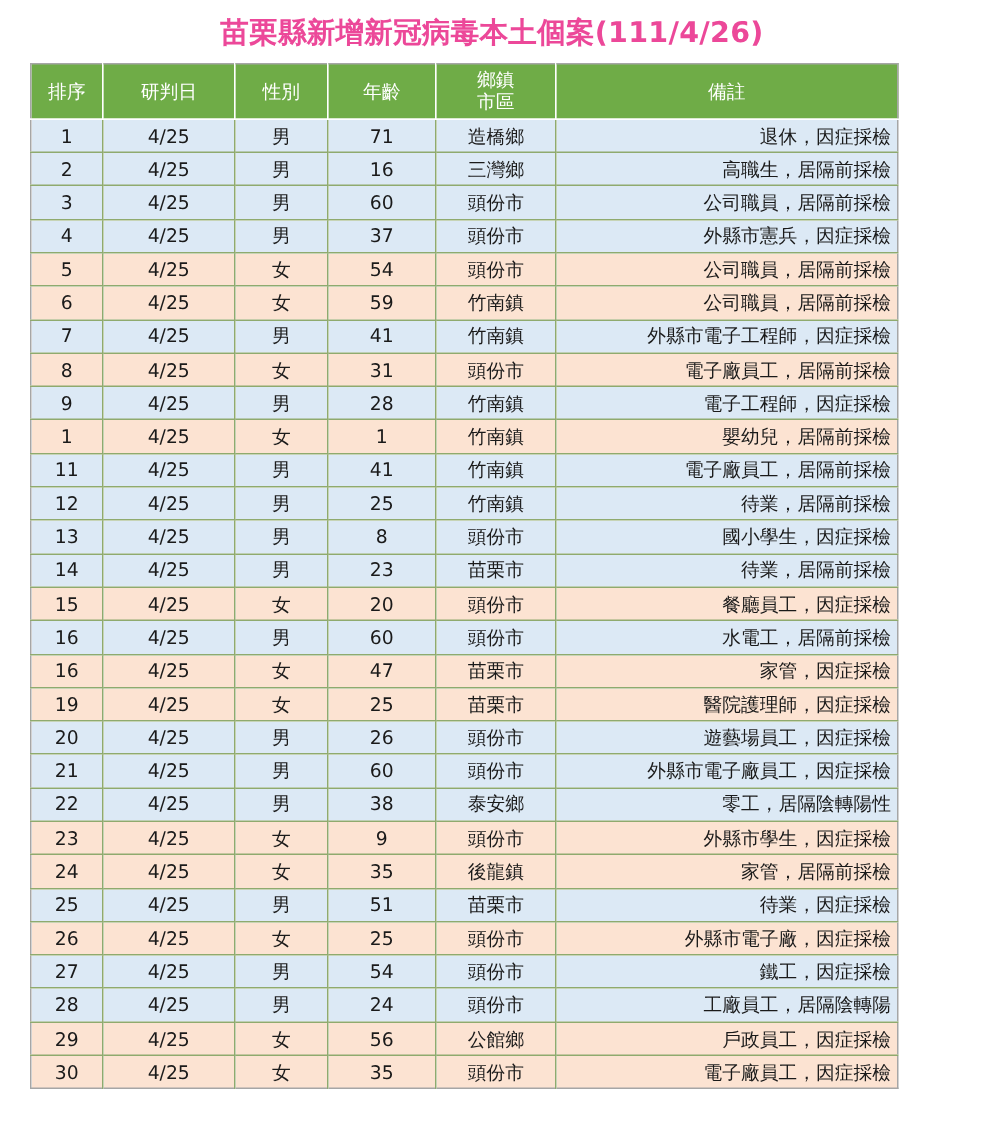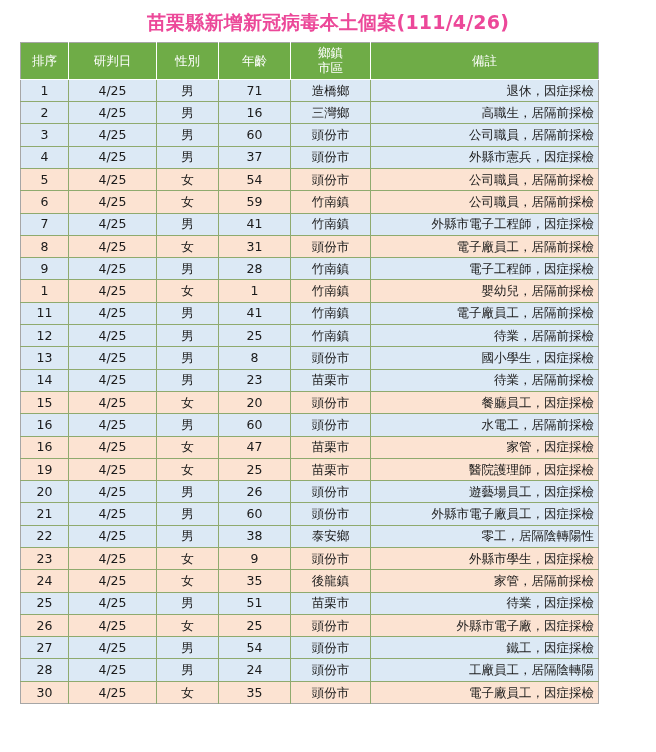--- a/index.html
+++ b/index.html
@@ -338,20 +338,28 @@
           </tr>
           <tr class="case-row sex-male">
             <td>28</td>
             <td>4/25</td>
             <td>男</td>
             <td>24</td>
             <td>頭份市</td>
             <td class="remark">工廠員工，居隔陰轉陽</td>
           </tr>
           <tr class="case-row sex-female">
+            <td>29</td>
+            <td>4/25</td>
+            <td>女</td>
+            <td>56</td>
+            <td>公館鄉</td>
+            <td class="remark">戶政員工，因症採檢</td>
+          </tr>
+          <tr class="case-row sex-female">
             <td>30</td>
             <td>4/25</td>
             <td>女</td>
             <td>35</td>
             <td>頭份市</td>
             <td class="remark">電子廠員工，因症採檢</td>
           </tr>
         </tbody>
     </table>
   </div>

